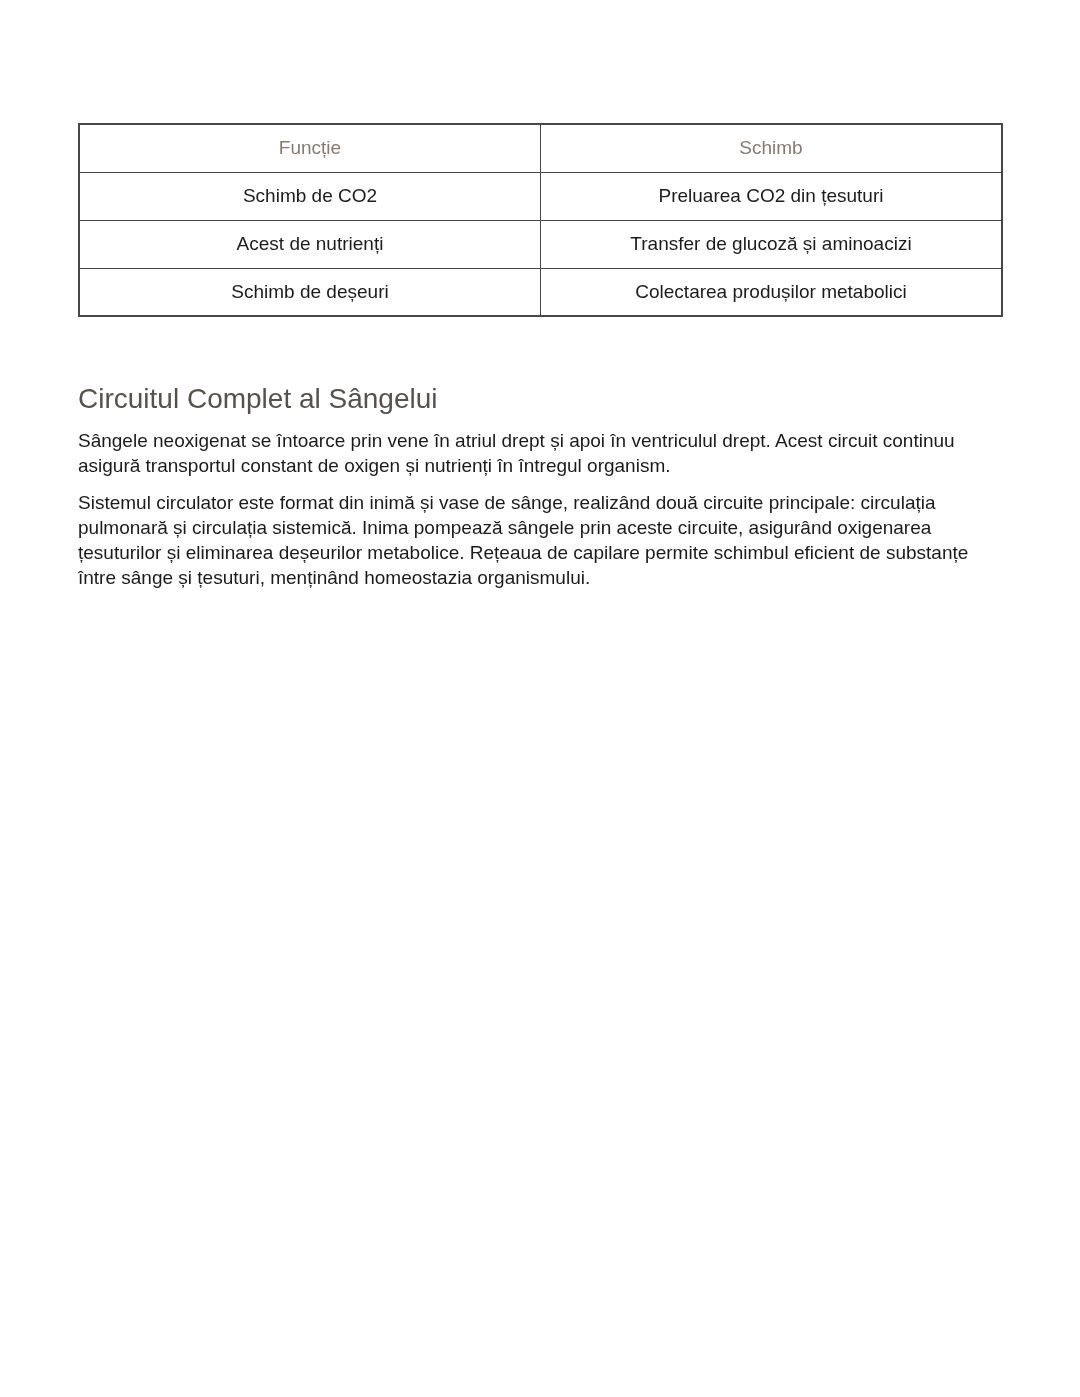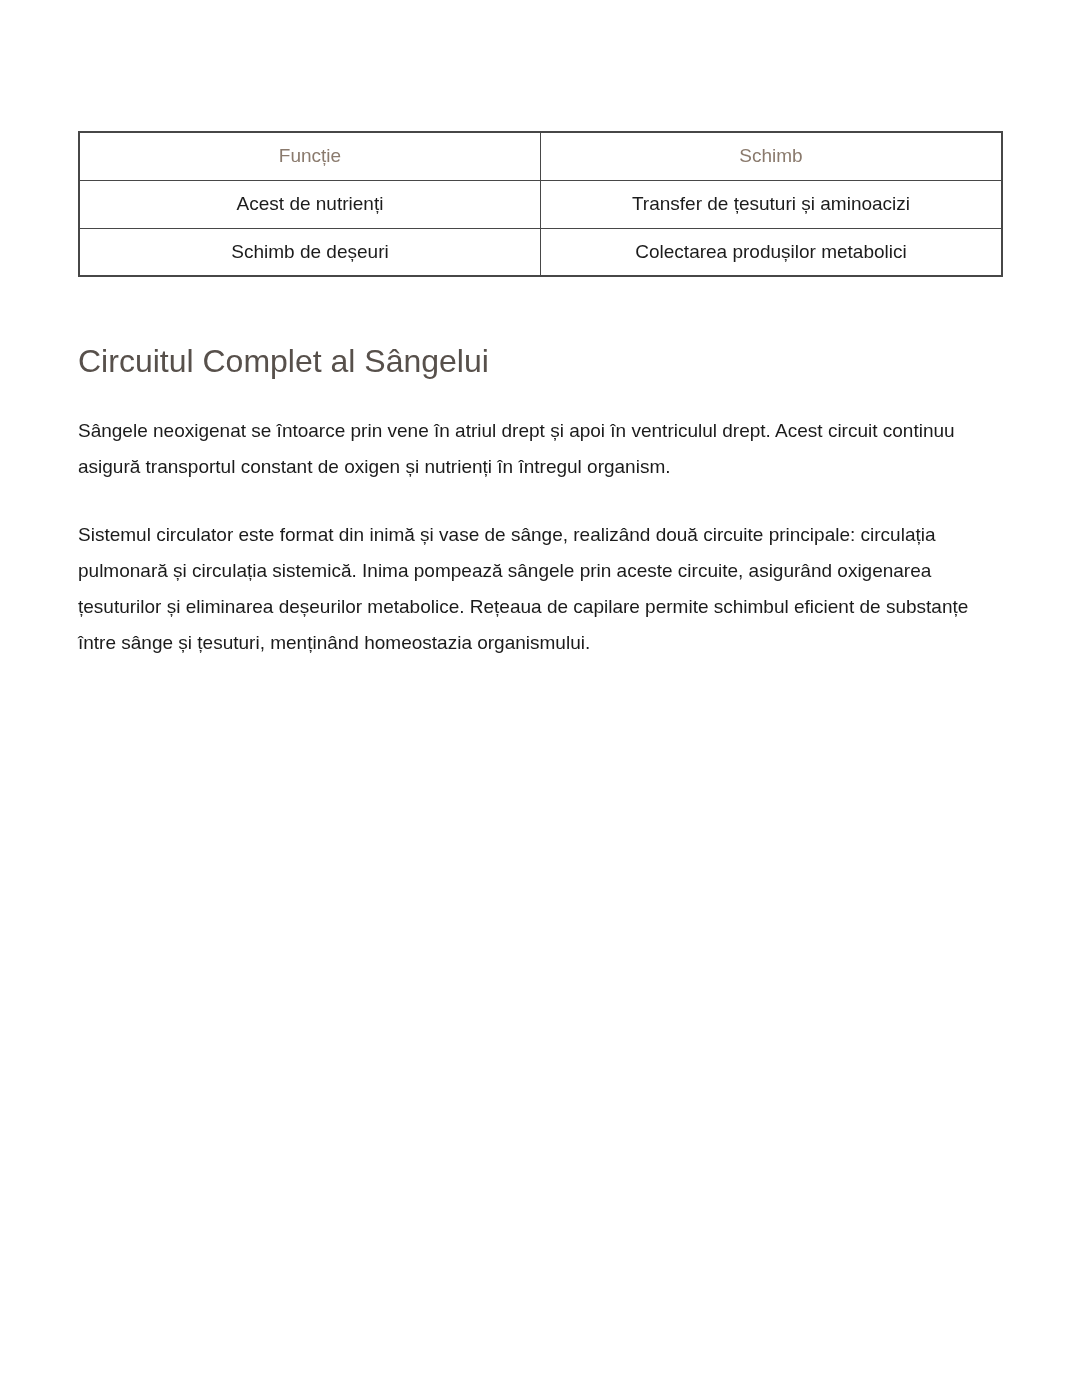--- a/index.html
+++ b/index.html
@@ -11,21 +11,21 @@
   .page {
     position: relative;
     width: 1080px;
     height: 1397px;
     background: #ffffff;
     overflow: hidden;
   }
   .content {
     position: absolute;
     left: 78px;
-    top: 16px;
+    top: 8px;
     width: 925px;
   }
   table.data-table {
     margin-top: 115px;
     width: 925px;
     border-collapse: collapse;
     border: 2px solid #474747;
     table-layout: fixed;
   }
   table.data-table th,
@@ -40,50 +40,54 @@
     padding: 2px 8px;
   }
   table.data-table th {
     color: #8a7a6d;
   }
   table.data-table td {
     color: #1c1c1c;
   }
   h2.section-heading {
     margin-top: 64px;
-    font-size: 32px;
+    font-size: 28px;
     font-weight: 400;
     color: #57504b;
     line-height: 1.25;
   }
   p.body-par {
-    margin-top: 32px;
+    margin-top: 12px;
     font-size: 19px;
-    line-height: 36px;
+    line-height: 25px;
     color: #1b1b1b;
     width: 925px;
   }
 </style>
 </head>
 <body>
 
 <div class="page">
   <div class="content">
 
     <table class="data-table">
       <thead>
         <tr>
           <th>Funcție</th>
           <th>Schimb</th>
         </tr>
       </thead>
       <tbody>
         <tr>
+          <td>Schimb de CO2</td>
+          <td>Preluarea CO2 din țesuturi</td>
+        </tr>
+        <tr>
           <td>Acest de nutrienți</td>
-          <td>Transfer de țesuturi și aminoacizi</td>
+          <td>Transfer de glucoză și aminoacizi</td>
         </tr>
         <tr>
           <td>Schimb de deșeuri</td>
           <td>Colectarea produșilor metabolici</td>
         </tr>
       </tbody>
     </table>
 
     <h2 class="section-heading">Circuitul Complet al Sângelui</h2>
 

